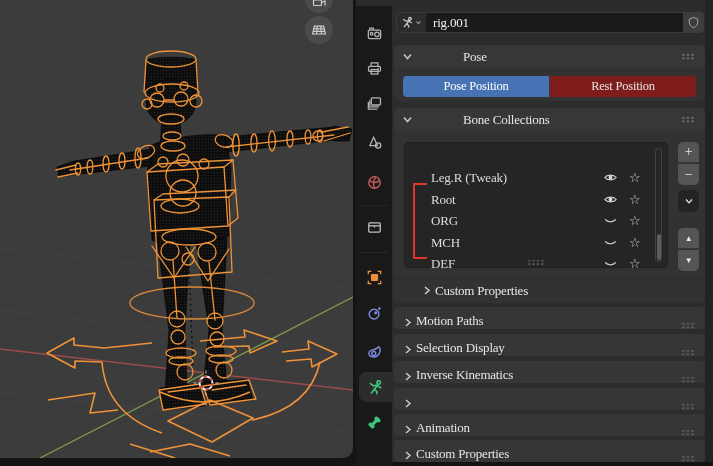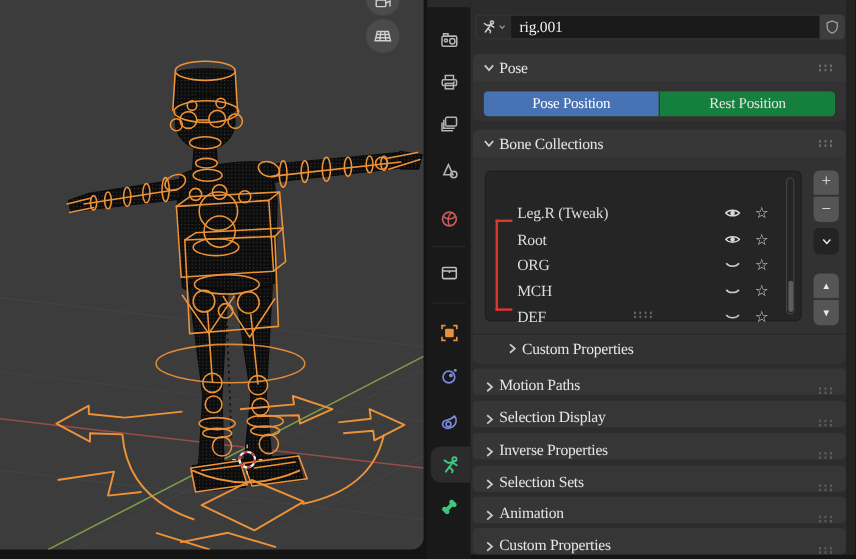--- a/index.html
+++ b/index.html
@@ -29,29 +29,29 @@
   .gutter{position:absolute;left:313px;top:0;width:8px;height:462px;background:#232323;}
 
   .idblock{position:absolute;left:4px;top:12px;width:308px;height:21px;display:flex;}
   .id-icon{width:30px;background:#2c2c2c;border:1px solid #3a3a3a;border-right:none;border-radius:4px 0 0 4px;
            display:flex;align-items:center;justify-content:center;gap:1px;}
   .id-name{flex:1;background:#1a1a1a;border-top:1px solid #3a3a3a;border-bottom:1px solid #3a3a3a;
            color:#f0f0f0;font-size:13px;line-height:19px;padding-left:7px;}
   .id-shield{width:21px;background:#3d3d3d;border-radius:0 4px 4px 0;display:flex;align-items:center;justify-content:center;}
 
   .panel{position:absolute;left:2px;width:311px;border-radius:5px;background:#323232;}
-  .phead{height:23px;display:flex;align-items:center;background:#373737;border-radius:5px 5px 0 0;cursor:pointer;}
+  .phead{height:23px;display:flex;align-items:center;background:#373737;border-radius:5px 5px 0 0;cursor:pointer;gap:47px;}
   .plabel{color:#e6e6e6;font-size:13px;margin-left:2px;}
   .chev{width:13px;height:13px;margin-left:7px;flex:0 0 auto;}
   .dots{margin-left:auto;margin-right:10px;width:14px;height:7px;
         background-image:radial-gradient(circle,#8a8a8a 1px,transparent 1.15px);
         background-size:4.6px 3.6px;opacity:.65;}
 
   .segrow{position:absolute;left:9px;right:9px;top:31px;height:21px;display:flex;border-radius:4px;overflow:hidden;}
-  .seg{flex:1;background:#15803d;color:#e4e4e4;font-size:12.5px;display:flex;align-items:center;justify-content:center;cursor:pointer;}
+  .seg{flex:1;background:#7f1d1d;color:#e4e4e4;font-size:12.5px;display:flex;align-items:center;justify-content:center;cursor:pointer;}
   .seg.active{background:#4772b3;color:#ffffff;}
   .seg + .seg{border-left:1px solid #3a3a3a;}
 
   
   .list{position:absolute;left:10px;top:34px;width:264px;height:126px;background:#252525;
         border:1px solid #1e1e1e;border-radius:5px;padding-top:24px;}
   .lrow{position:relative;height:21.5px;color:#dcdcdc;font-size:13px;line-height:21px;cursor:pointer;}
   .lrow .nm{position:absolute;left:26px;top:0;}
   .lrow .eye{position:absolute;left:198px;top:3px;width:15px;height:15px;cursor:pointer;}
   .lrow .eye svg{position:absolute;left:0;top:0;}
@@ -478,28 +478,27 @@
       <svg class="chev" viewBox="0 0 13 13" stroke="#c9c9c9" stroke-width="1.5" fill="none">
           <path d="M5,3 L9,6.5 L5,10"></path>
         </svg>
       <span class="plabel">Selection Display</span>
       <span class="dots"></span>
     </div>
     <div class="cpanel" style="top:361px">
       <svg class="chev" viewBox="0 0 13 13" stroke="#c9c9c9" stroke-width="1.5" fill="none">
           <path d="M5,3 L9,6.5 L5,10"></path>
         </svg>
-      <span class="plabel">Inverse Properties</span>
+      <span class="plabel">Inverse Kinematics</span>
       <span class="dots"></span>
     </div>
     <div class="cpanel" style="top:388px">
       <svg class="chev" viewBox="0 0 13 13" stroke="#c9c9c9" stroke-width="1.5" fill="none">
           <path d="M5,3 L9,6.5 L5,10"></path>
         </svg>
-      <span class="plabel">Selection Sets</span>
       <span class="dots"></span>
     </div>
     <div class="cpanel" style="top:414px">
       <svg class="chev" viewBox="0 0 13 13" stroke="#c9c9c9" stroke-width="1.5" fill="none">
           <path d="M5,3 L9,6.5 L5,10"></path>
         </svg>
       <span class="plabel">Animation</span>
       <span class="dots"></span>
     </div>
     <div class="cpanel" style="top:440px">

